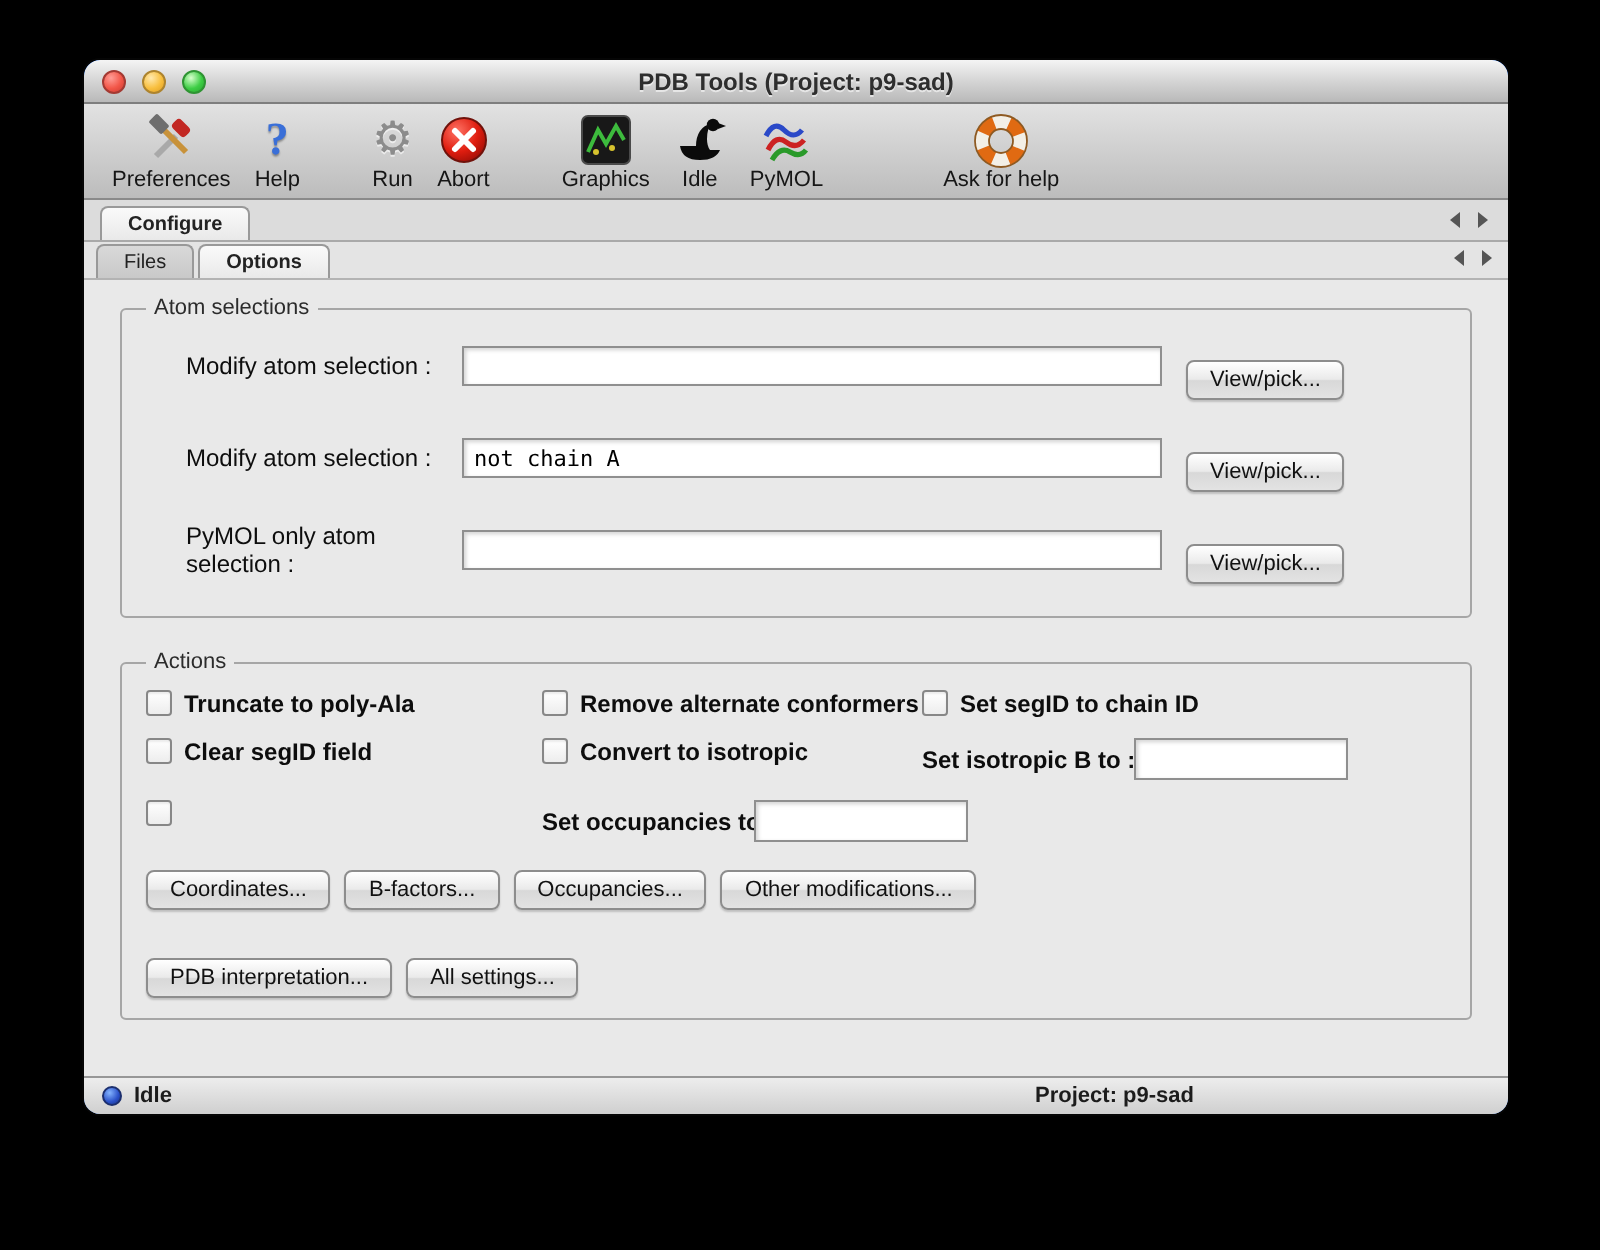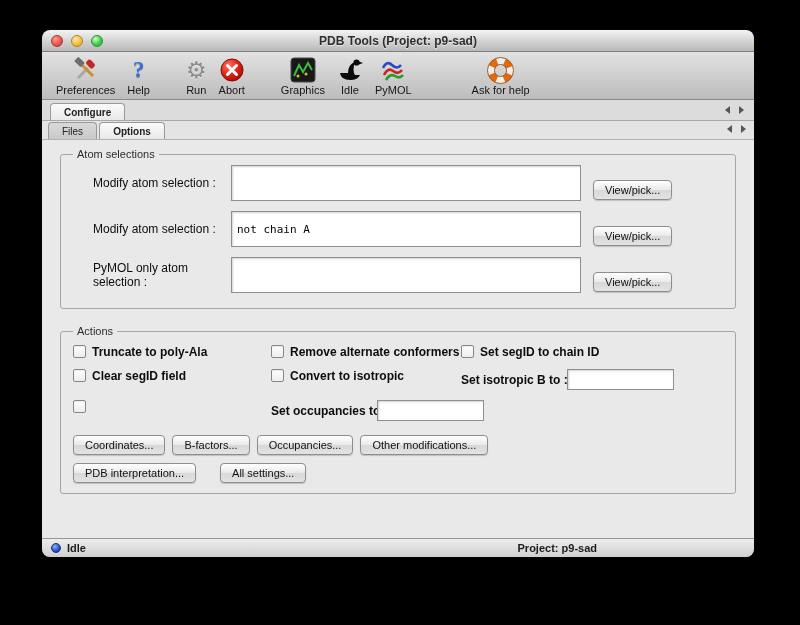--- a/index.html
+++ b/index.html
@@ -52,21 +52,21 @@
   .arr-r { width:0; height:0; border-top:4px solid transparent; border-bottom:4px solid transparent;
     border-left:5px solid #555; }
 
   
   .content { flex:1; background:#e9e9e9; padding:8px 18px 0; overflow:hidden; }
   fieldset { border:1px solid #a6a6a6; border-radius:3px; padding:0 12px 10px; }
   legend { font-size:11px; color:#2c2c2c; padding:0 4px; }
 
   .sel-row { display:flex; align-items:center; height:46px; }
   .sel-label { width:158px; font-size:12px; font-weight:normal; color:#0d0d0d;padding-left:20px; }
-  .sel-input { width:350px; height:36px; border:1px solid #8f8f8f; background:#fff;
+  .sel-input { width:350px; height:20px; border:1px solid #8f8f8f; background:#fff;
     font-family:"DejaVu Sans Mono", monospace; font-size:11px; padding:2px 5px;
     box-shadow:inset 1px 1px 2px rgba(0,0,0,0.18); }
   .btn { font-size:11px; color:#111; padding:3px 11px; white-space:nowrap;
     border:1px solid #8d8d8d; border-radius:4px;
     background:linear-gradient(#ffffff,#eaeaea 48%,#d8d8d8 52%,#e3e3e3);
     box-shadow:0 1px 1px rgba(0,0,0,0.18); }
   .viewpick { margin-left:12px; position:relative; top:7px; }
 
   .actions-box { margin-top:16px; }
   .actions-grid { display:grid; grid-template-columns:198px 190px auto; row-gap:10px; margin-top:8px; }
@@ -74,21 +74,21 @@
   .cbbox { flex:0 0 13px; width:13px; height:13px; margin-right:6px; border:1px solid #878787;
     border-radius:2px; background:linear-gradient(#ffffff,#ededed);
     box-shadow:inset 0 1px 1px rgba(0,0,0,0.08); }
   .cblabel { font-size:12px; font-weight:bold; color:#0d0d0d; white-space:nowrap; }
   .field { display:flex; align-items:center; }
   .field-label { width:106px; font-size:12px; font-weight:bold; color:#0d0d0d; white-space:nowrap; }
   .small-input { width:107px; height:21px; border:1px solid #8f8f8f; background:#fff;
     font-family:"DejaVu Sans Mono", monospace; font-size:11px; padding:1px 4px;
     box-shadow:inset 1px 1px 2px rgba(0,0,0,0.18); }
   .act-buttons { margin-top:14px; display:flex; gap:7px; }
-  .act-buttons2 { margin-top:8px; display:flex; gap:24px; }
+  .act-buttons2 { margin-top:24px; display:flex; gap:7px; }
 
   
   .statusbar { flex:0 0 19px; background:linear-gradient(#ededed,#cfcfcf);
     border-top:1px solid #979797; display:flex; align-items:center; padding:0 9px;
     font-size:11px; font-weight:bold; color:#1c1c1c; }
   .statusdot { width:10px; height:10px; border-radius:50%; margin-right:6px;
     background:radial-gradient(circle at 35% 30%, #84b4ff, #2a50c8 60%, #16307f);
     border:1px solid #1c2f6e; }
   .project { margin-left:auto; margin-right:148px; }
 </style>

